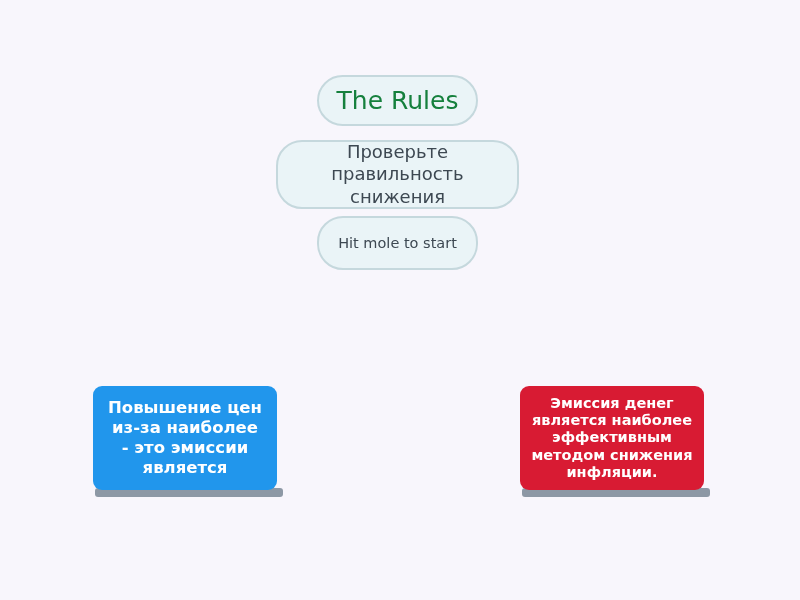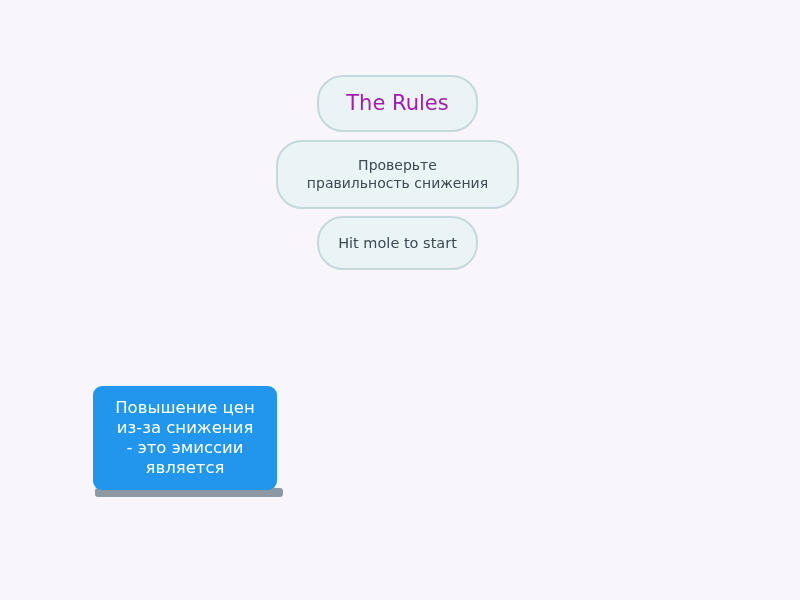--- a/index.html
+++ b/index.html
@@ -37,32 +37,32 @@
     justify-content: center;
     text-align: center;
     line-height: 1.25;
     padding: 4px 14px;
   }
 
   .pill-title {
     left: 317px;
     top: 75px;
     width: 161px;
-    height: 57px;
-    font-size: 21px;
+    height: 51px;
+    font-size: 25px;
     border-radius: 26px;
-    color: #a21caf;
+    color: #15803d;
   }
 
   .pill-sub {
     left: 276px;
     top: 140px;
     width: 243px;
     height: 69px;
-    font-size: 14px;
+    font-size: 18px;
     border-radius: 26px;
   }
 
   .pill-action {
     left: 317px;
     top: 216px;
     width: 161px;
     height: 54px;
     font-size: 14.5px;
     border-radius: 26px;
@@ -98,21 +98,21 @@
     top: 9px;
     width: 184px;
     height: 104px;
     box-sizing: border-box;
     border-radius: 9px;
     display: flex;
     align-items: center;
     justify-content: center;
     text-align: center;
     color: #ffffff;
-    font-weight: normal;
+    font-weight: bold;
     padding: 12px 6px;
   }
 
   .card.blue-card {
     background: #2196ec;
     font-size: 16.5px;
     line-height: 1.22;
   }
 
   .card.red-card {
@@ -142,21 +142,33 @@
 
   <div class="pill pill-action">
     <span class="pill-line">Hit mole to start</span>
   </div>
 
   <div class="card-wrap blue">
     <div class="card-base"></div>
     <div class="card blue-card">
       <span class="card-text">
         <span class="card-line">Повышение цен</span>
-        <span class="card-line">из-за снижения</span>
+        <span class="card-line">из-за наиболее</span>
         <span class="card-line">- это эмиссии</span>
         <span class="card-line">является</span>
       </span>
     </div>
   </div>
 
+  <div class="card-wrap red">
+    <div class="card-base"></div>
+    <div class="card red-card">
+      <span class="card-text">
+        <span class="card-line">Эмиссия денег</span>
+        <span class="card-line">является наиболее</span>
+        <span class="card-line">эффективным</span>
+        <span class="card-line">методом снижения</span>
+        <span class="card-line">инфляции.</span>
+      </span>
+    </div>
+  </div>
 
 </div>
 
 </body></html>

